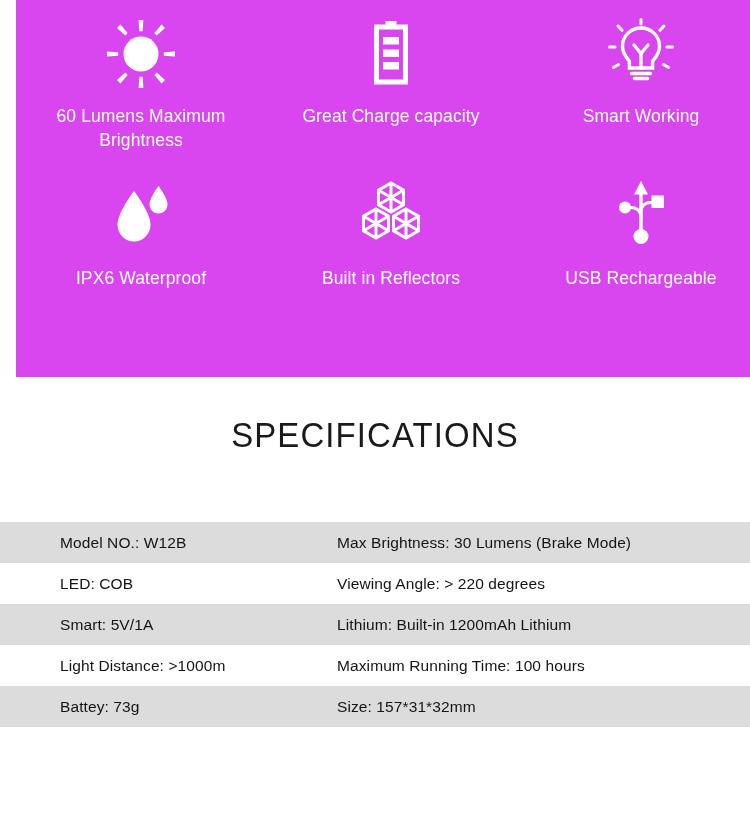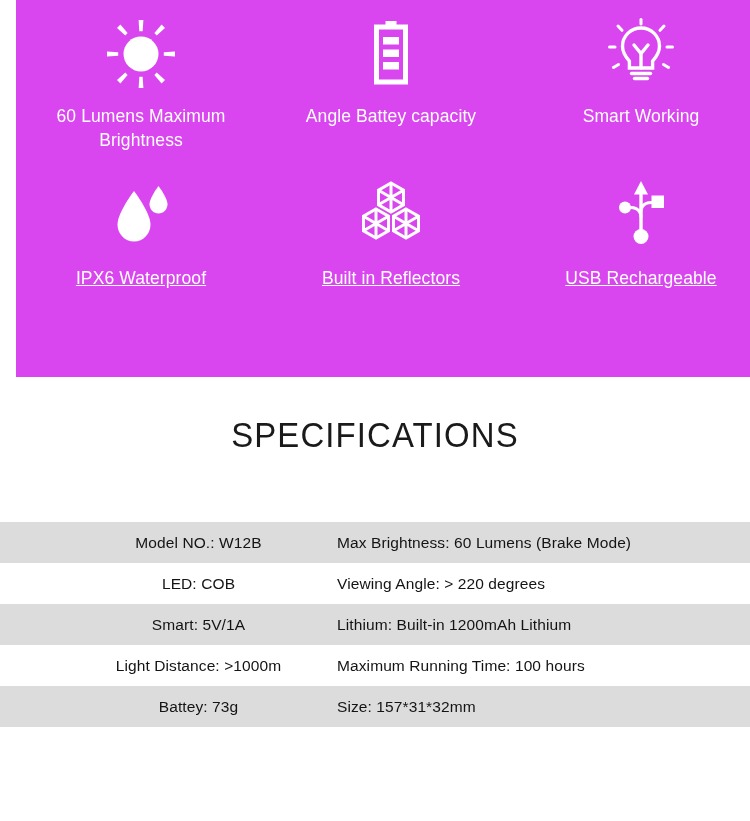--- a/index.html
+++ b/index.html
@@ -66,21 +66,20 @@
     color: #ffffff;
     font-size: 17.5px;
     line-height: 24px;
     text-align: center;
     letter-spacing: 0.1px;
     max-width: 210px;
     font-weight: 400;
   }
   .feature-cell.row2 .feature-label {
     margin-top: 16px;
-    text-decoration: underline;
   }
 
   
   .spec-title {
     position: absolute;
     left: 0;
     top: 414px;
     width: 750px;
     text-align: center;
     font-size: 35px;
@@ -114,21 +113,20 @@
     font-size: 15.5px;
     color: #141414;
     line-height: 20px;
     letter-spacing: 0.1px;
     white-space: nowrap;
   }
   .spec-cell.left {
     width: 337px;
     padding-left: 60px;
     box-sizing: border-box;
-    text-align: center;
   }
   .spec-cell.right {
     flex: 1;
     padding-left: 0;
   }
 </style>
 </head>
 <body>
 
 <div class="page">
@@ -158,21 +156,21 @@
       <div class="feature-cell">
         <span class="feature-icon">
           <svg width="80" height="72" viewBox="0 0 80 72" aria-hidden="true">
             <rect x="34.5" y="3" width="11" height="6" fill="#ffffff"></rect>
             <rect x="25.5" y="9" width="29" height="55" fill="none" stroke="#ffffff" stroke-width="5"></rect>
             <rect x="32" y="19" width="16" height="7.5" fill="#ffffff"></rect>
             <rect x="32" y="31.5" width="16" height="7.5" fill="#ffffff"></rect>
             <rect x="32" y="44" width="16" height="7.5" fill="#ffffff"></rect>
           </svg>
         </span>
-        <div class="feature-label">Angle Battey capacity</div>
+        <div class="feature-label">Great Charge capacity</div>
       </div>
 
       <div class="feature-cell">
         <span class="feature-icon">
           <svg width="80" height="72" viewBox="0 0 80 72" aria-hidden="true">
             <g fill="none" stroke="#ffffff" stroke-width="3.4" stroke-linecap="round">
               <path d="M40 10 C29.5 10 21.5 18.2 21.5 28.2 C21.5 34.6 24.6 38.8 28.4 43.2 L28.4 50 L51.6 50 L51.6 43.2 C55.4 38.8 58.5 34.6 58.5 28.2 C58.5 18.2 50.5 10 40 10 Z"></path>
               <path d="M33.0 27.0 L40 35.5 L47.0 27.0"></path>
               <path d="M40 35.5 L40 50"></path>
               <path d="M30.5 55.5 L49.5 55.5"></path>
@@ -240,21 +238,21 @@
 
     </div>
   </div>
 
   <div class="spec-title">SPECIFICATIONS</div>
 
   <div class="spec-table">
 
     <div class="spec-row shade">
       <div class="spec-cell left">Model NO.: W12B</div>
-      <div class="spec-cell right">Max Brightness: 60 Lumens (Brake Mode)</div>
+      <div class="spec-cell right">Max Brightness: 30 Lumens (Brake Mode)</div>
     </div>
 
     <div class="spec-row plain">
       <div class="spec-cell left">LED: COB</div>
       <div class="spec-cell right">Viewing Angle: &gt; 220 degrees</div>
     </div>
 
     <div class="spec-row shade">
       <div class="spec-cell left">Smart: 5V/1A</div>
       <div class="spec-cell right">Lithium: Built-in 1200mAh Lithium</div>

